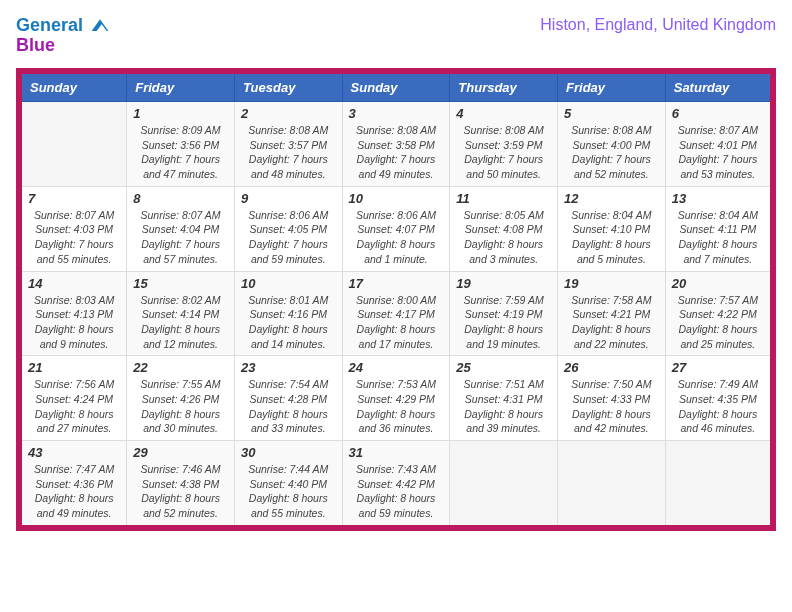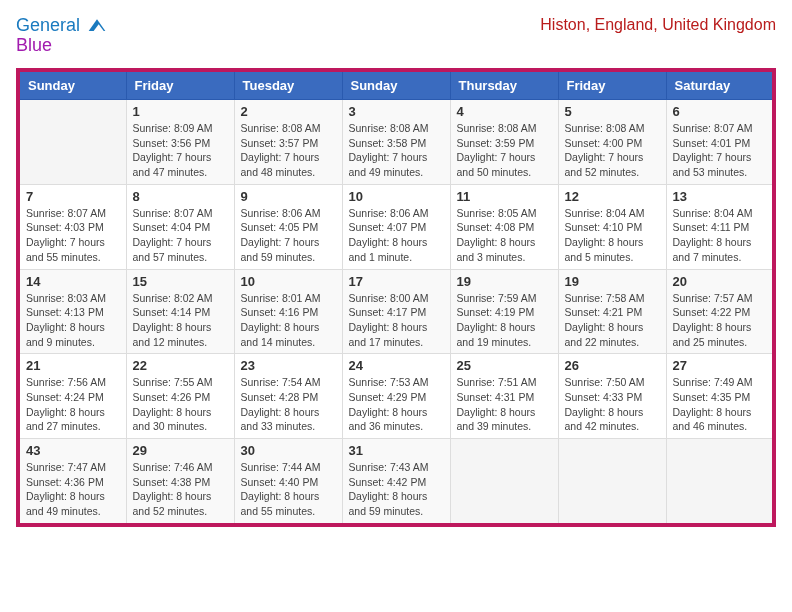--- a/index.html
+++ b/index.html
@@ -15,21 +15,21 @@
       justify-content: space-between;
       align-items: flex-start;
       margin-bottom: 12px;
     }
     .logo {
       display: flex;
       align-items: center;
     }
     .logo-text {
       font-size: 18px;
-      font-weight: normal;
+      font-weight: bold;
       color: #1a3a5c;
       line-height: 1.1;
       text-align: right;
     }
     .logo-text span {
       color: #1a7abf;
     }
     .logo-icon {
       width: 20px;
       height: 20px;
@@ -38,26 +38,27 @@
     .title-section {
       text-align: right;
     }
     .calendar-title {
       font-size: 32px;
       font-weight: bold;
       color: #333;
     }
     .calendar-subtitle {
       font-size: 16px;
-      color: #b91c1c;
+      color: #8b5cf6;
     }
     .calendar-table {
       width: 100%;
       border-collapse: collapse;
-      border: 4px solid #be185d;
+      border: 6px solid #be185d;
+      font-style: italic;
     }
     .calendar-table th {
       background-color: #3a6bbf;
       color: #fff;
       padding: 6px 8px;
       font-size: 13px;
       font-weight: bold;
       text-align: left;
       border: 1px solid #2a5aaf;
     }
@@ -81,20 +82,21 @@
       font-size: 13px;
       font-weight: bold;
       color: #333;
       display: block;
       margin-bottom: 2px;
     }
     .day-info {
       font-size: 10.5px;
       color: #444;
       line-height: 1.4;
+      text-align: center;
     }
     .empty-cell {
       background: #f5f5f5 !important;
     }
   </style>
 </head>
 <body>
 
 <div class="header-section">
   <div class="logo">

